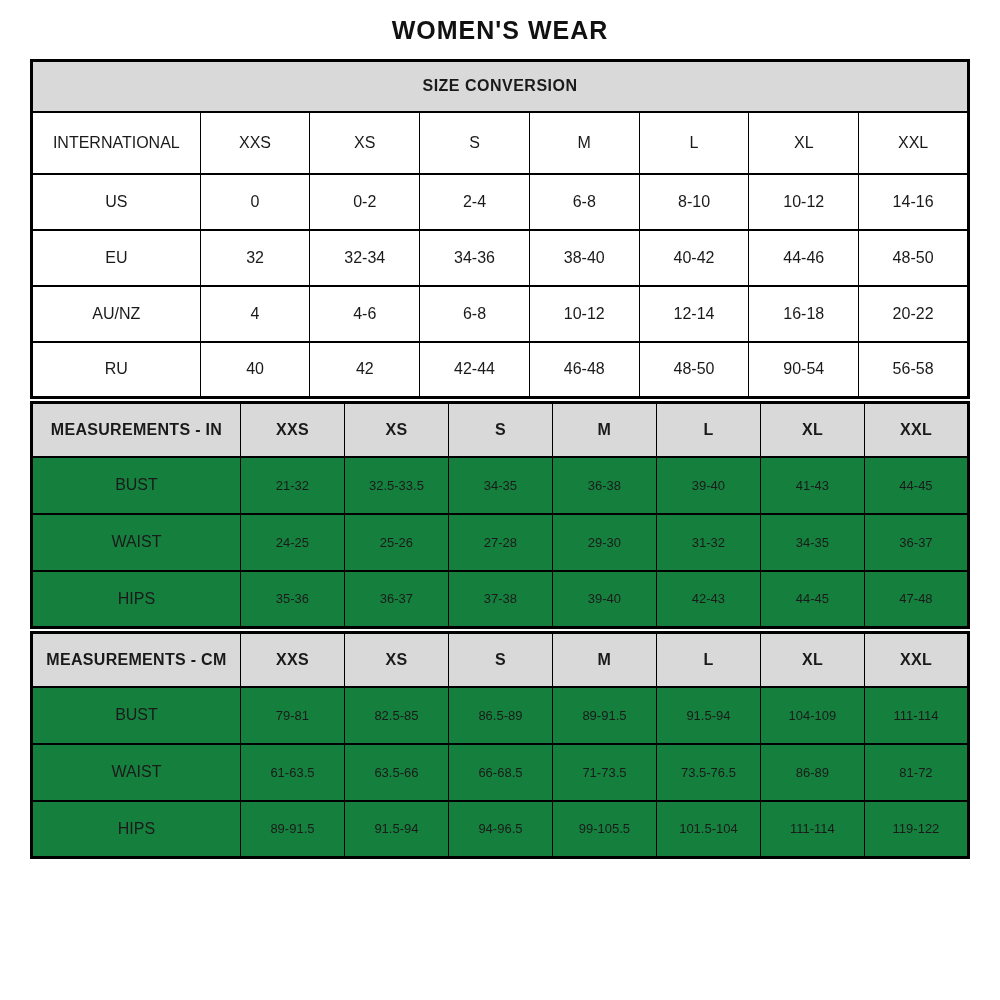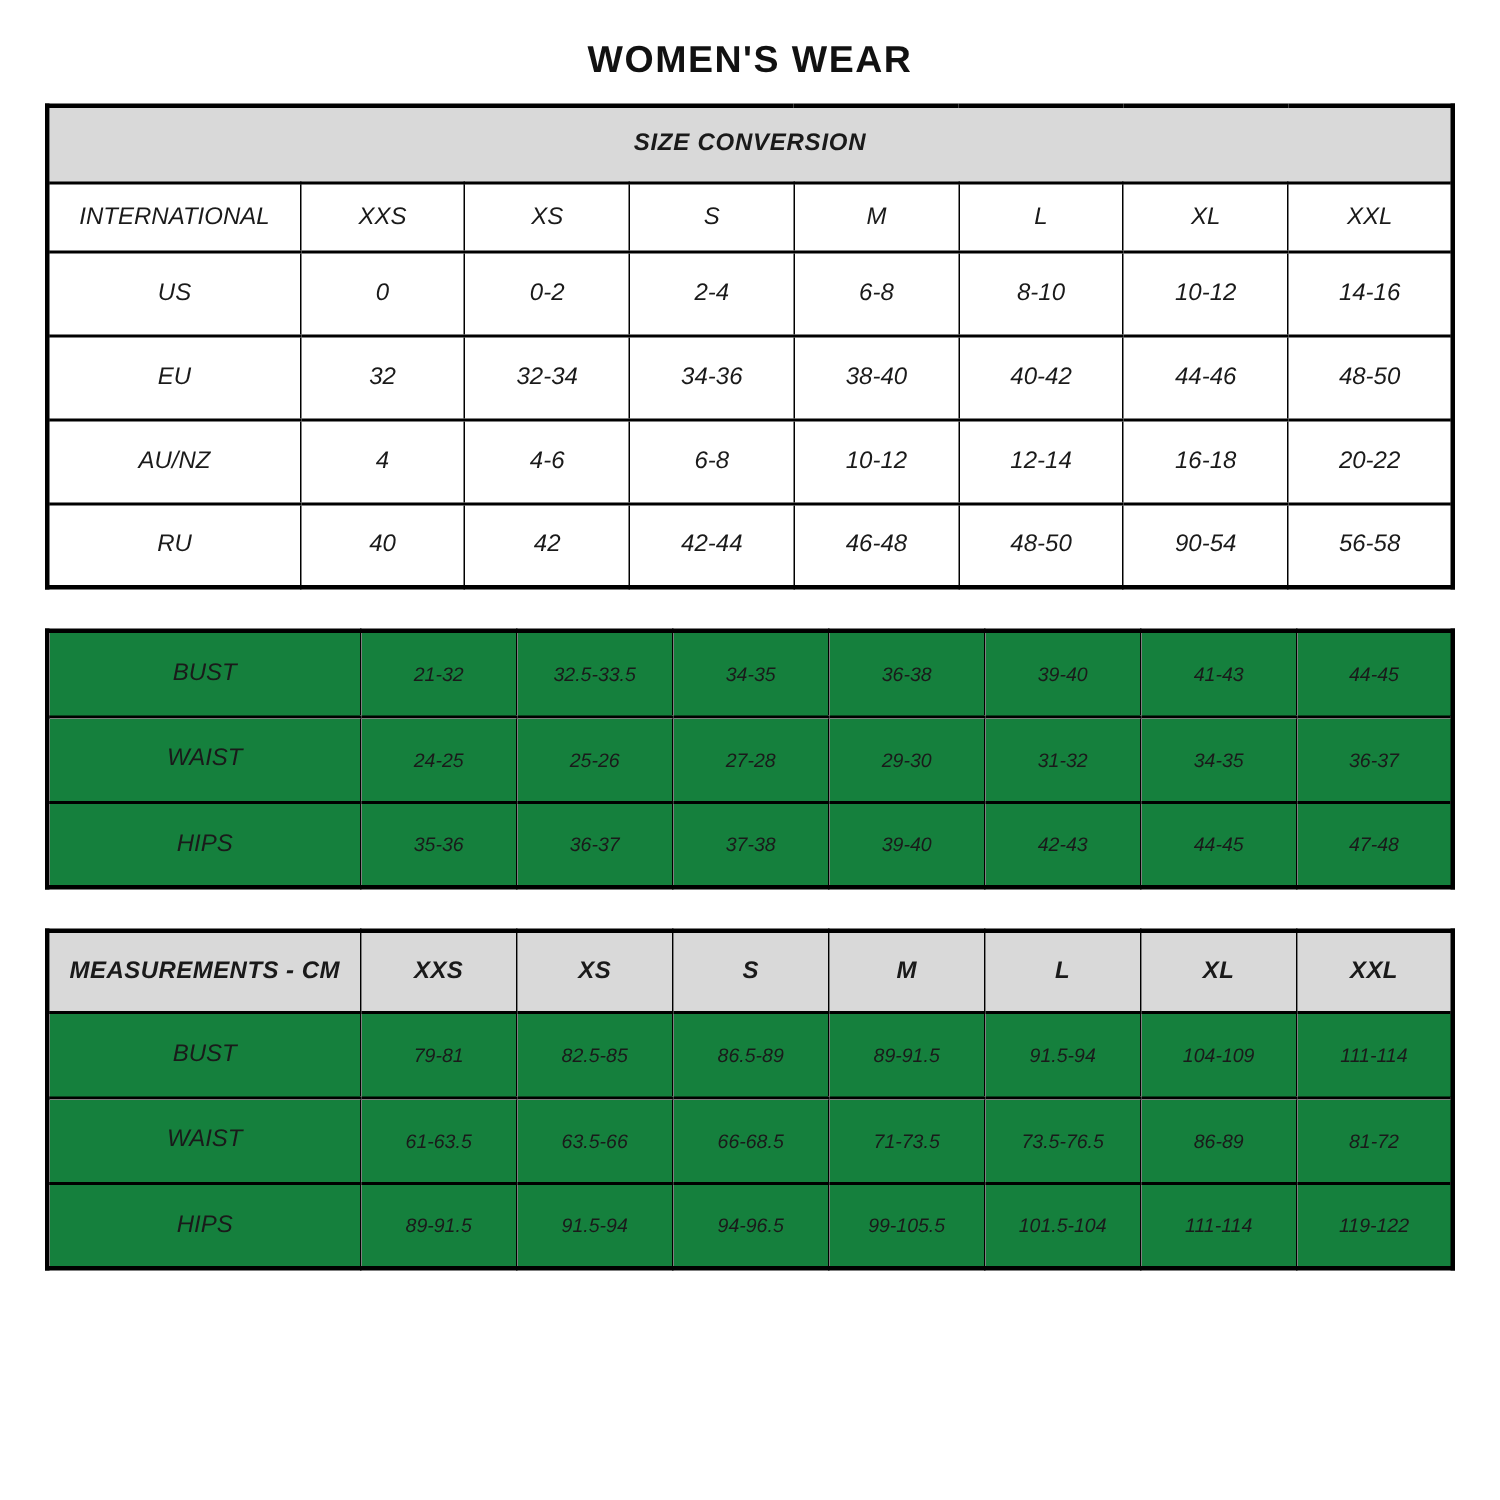--- a/index.html
+++ b/index.html
@@ -4,43 +4,43 @@
 <style>
   :root{
     --header-bg:#d9d9d9;
     --border:#000000;
     --text:#1a1a1a;
     --bg:#ffffff;
   }
   *{box-sizing:border-box;margin:0;padding:0;}
   html,body{width:1000px;height:1000px;background:var(--bg);
     font-family:"Liberation Sans",sans-serif;color:var(--text);}
-  .page{width:1000px;height:1000px;padding:22px 30px 14px 30px;}
+  .page{width:1000px;height:1000px;padding:12px 30px 14px 30px;}
   h1.title{
     text-align:center;font-size:25px;font-weight:bold;
     letter-spacing:1px;margin:4px 0 14px 0;color:#111;
   }
   table.tbl{
     width:100%;border-collapse:collapse;table-layout:fixed;
-    border:3px solid var(--border);margin-bottom:26px;font-style:italic;
+    border:3px solid var(--border);margin-bottom:2px;
   }
   table.tbl th,table.tbl td{
     border:1px solid var(--border);
     border-top-width:2px;border-bottom-width:2px;
     text-align:center;vertical-align:middle;
     color:var(--text);overflow:hidden;
   }
   
   .size-tbl col.c-first{width:18%;}
   .size-tbl th.banner{
     background:var(--header-bg);height:51px;
     font-size:16px;font-weight:bold;letter-spacing:.5px;
   }
   .size-tbl tr.colhead th{
-    background:#fff;height:46px;font-size:16px;font-weight:normal;
+    background:#fff;height:62px;font-size:16px;font-weight:normal;
   }
   .size-tbl td{height:56px;font-size:16px;font-weight:normal;background:#fff;}
   
   .meas-tbl col.c-first{width:22.3%;}
   .meas-tbl th,.meas-tbl td{border-left-width:2px;border-right-width:2px;}
   .meas-tbl tr.colhead th{
     background:var(--header-bg);height:54px;
     font-size:16px;font-weight:bold;letter-spacing:.3px;
   }
   .meas-tbl td{height:57px;font-size:13px;background:#15803d;}
@@ -126,20 +126,30 @@
       <col class="c-first">
         <col>
         <col>
         <col>
         <col>
         <col>
         <col>
         <col>
     </colgroup>
   <tbody>
+        <tr class="colhead">
+          <th>MEASUREMENTS - IN</th>
+          <th>XXS</th>
+          <th>XS</th>
+          <th>S</th>
+          <th>M</th>
+          <th>L</th>
+          <th>XL</th>
+          <th>XXL</th>
+        </tr>
         <tr>
           <td class="rowlabel">BUST</td>
           <td>21-32</td>
           <td>32.5-33.5</td>
           <td>34-35</td>
           <td>36-38</td>
           <td>39-40</td>
           <td>41-43</td>
           <td>44-45</td>
         </tr>

